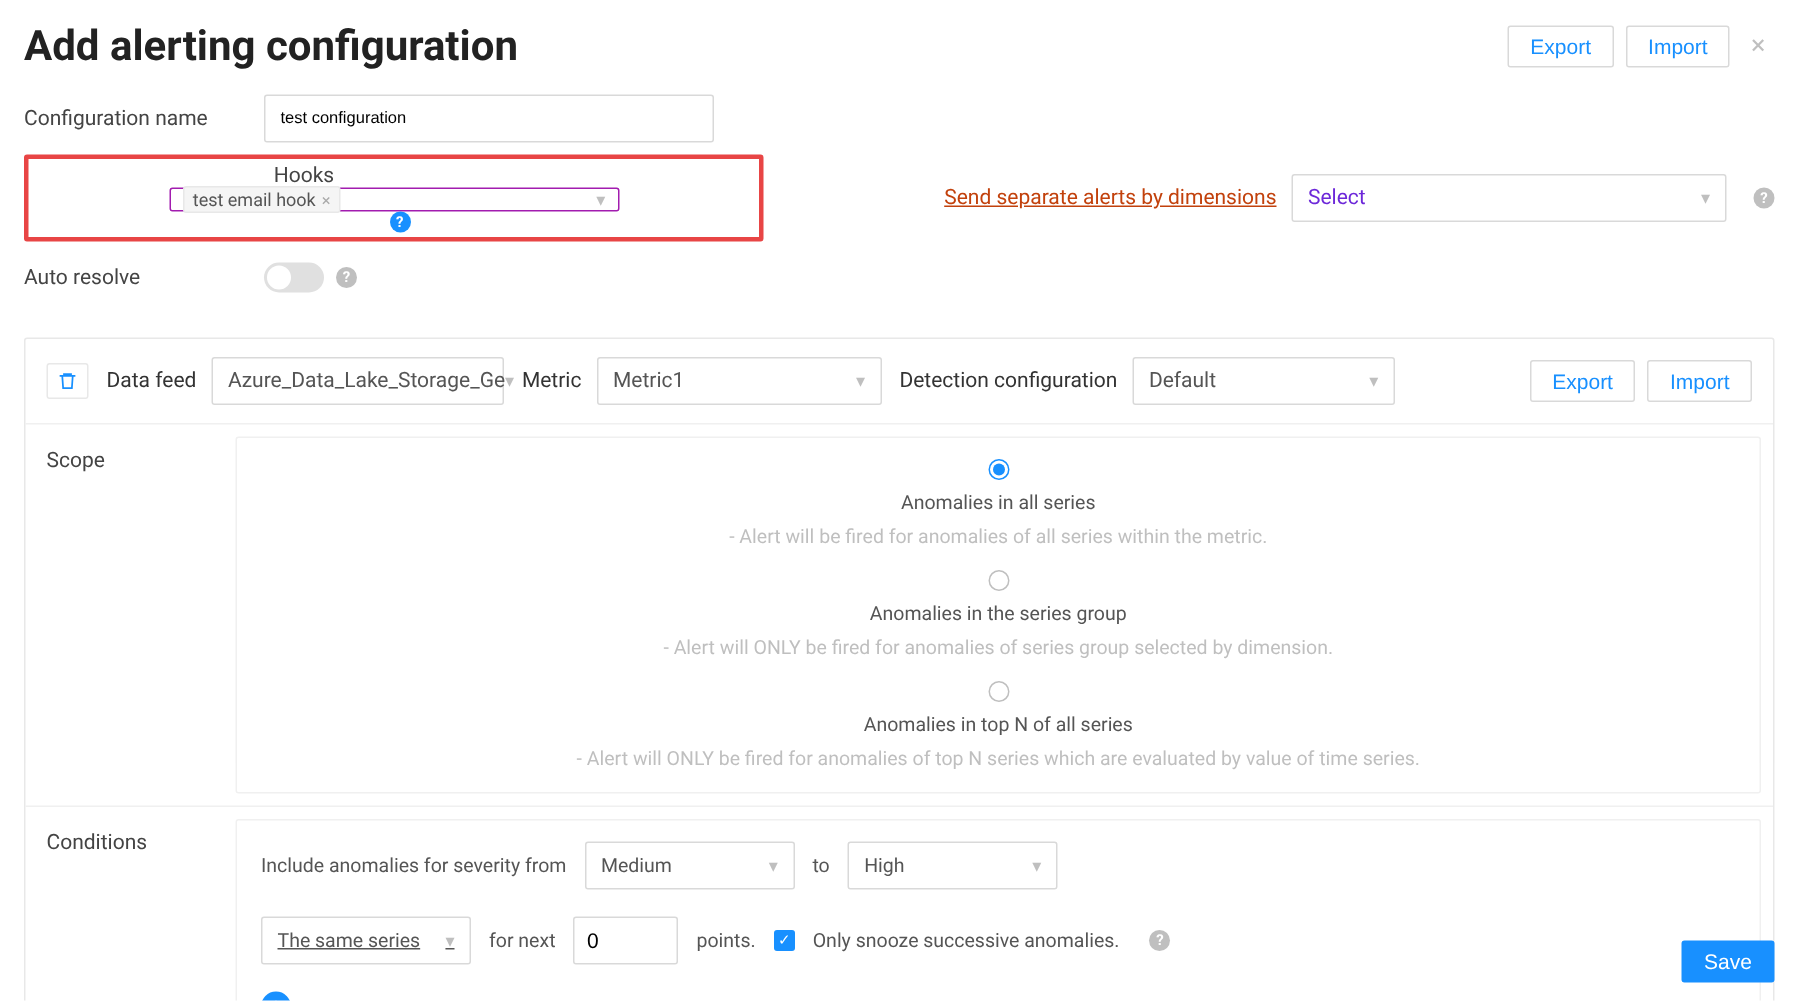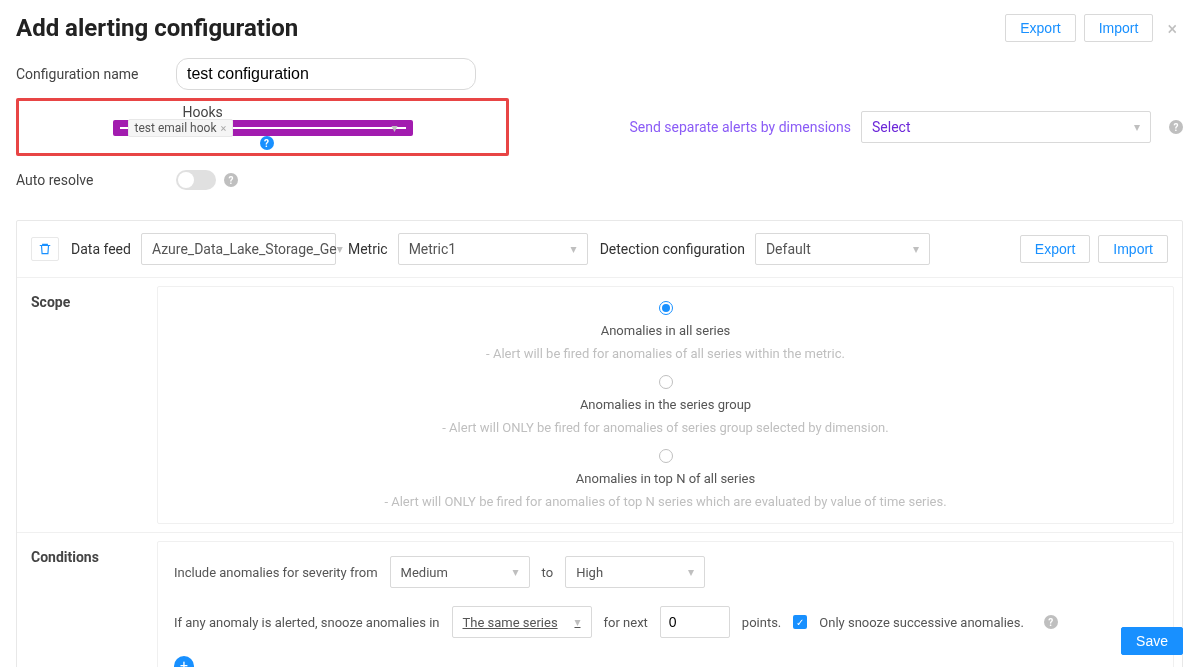--- a/index.html
+++ b/index.html
@@ -1,47 +1,47 @@
 <!DOCTYPE html>
 <html><head>
 <meta charset="utf-8">
 <style>
   * { box-sizing: border-box; margin: 0; padding: 0; }
   body { font-family: -apple-system, BlinkMacSystemFont, "Segoe UI", Roboto, "Helvetica Neue", Arial, sans-serif; background: #fff; color: #333; font-size: 14px; width: 1199px; height: 667px; overflow: hidden; position: relative; }
   .header-row { display: flex; justify-content: space-between; align-items: center; padding: 14px 16px 8px 16px; }
-  .title { font-size: 24px; font-weight: 700; color: #222; }
+  .title { font-size: 28px; font-weight: 700; color: #222; }
   .header-actions { display: flex; align-items: center; gap: 8px; }
   .btn { border: 1px solid #d9d9d9; background: #fff; color: #1890ff; padding: 5px 14px; border-radius: 2px; font-size: 14px; cursor: pointer; }
   .close-x { font-size: 18px; color: #bfbfbf; cursor: pointer; padding: 0 6px; }
   .form-rows { padding: 4px 16px 8px 16px; }
   .form-row { display: flex; align-items: center; min-height: 40px; margin-bottom: 4px; }
   .label { width: 160px; color: #444; }
-  .input-text { width: 300px; height: 32px; border: 1px solid #d9d9d9; border-radius: 12px; padding: 0 10px; font-size: 16px; }
+  .input-text { width: 300px; height: 32px; border: 1px solid #d9d9d9; border-radius: 2px; padding: 0 10px; font-size: 11px; }
   .hooks-highlight { border: 3px solid #e84545; padding: 3px; border-radius: 2px; display: flex; align-items: center; width: 493px; flex-direction: column; }
-  .multi-select { display: flex; align-items: center; border: 7px solid #a21caf; border-radius: 2px; height: 16px; width: 300px; padding: 0 8px; justify-content: space-between; cursor: pointer; }
+  .multi-select { display: flex; align-items: center; border: 1px solid #a21caf; border-radius: 2px; height: 16px; width: 300px; padding: 0 8px; justify-content: space-between; cursor: pointer; }
   .tag { background: #f5f5f5; border: 1px solid #e8e8e8; border-radius: 2px; padding: 1px 6px; font-size: 12px; color: #555; display: inline-flex; align-items: center; gap: 4px; }
   .tag-x { color: #aaa; cursor: pointer; font-size: 11px; }
   .chevron { color: #bfbfbf; font-size: 12px; }
   .help-circle { width: 14px; height: 14px; border-radius: 50%; display: inline-flex; align-items: center; justify-content: center; font-size: 10px; font-weight: bold; cursor: default; }
   .help-blue { background: #1890ff; color: #fff; margin-left: 8px; }
   .help-grey { background: #bfbfbf; color: #fff; margin-left: 8px; }
   .right-field { display: flex; align-items: center; gap: 10px; margin-left: auto; }
-  .right-field .label-inline { color: #8b5cf6; }
+  .right-field .label-inline { color: #c2410c; text-decoration: underline; }
   .select { display: flex; align-items: center; justify-content: space-between; border: 1px solid #d9d9d9; border-radius: 2px; height: 32px; padding: 0 10px; cursor: pointer; background: #fff; }
   .select-text { color: #555; }
   .placeholder { color: #6d28d9; }
   .toggle { width: 40px; height: 20px; background: #e0e0e0; border-radius: 10px; position: relative; cursor: pointer; }
   .toggle::after { content: ""; position: absolute; left: 2px; top: 2px; width: 16px; height: 16px; background: #fff; border-radius: 50%; }
   .card { margin: 8px 16px; border: 1px solid #e8e8e8; border-radius: 2px; }
   .card-header { display: flex; align-items: center; gap: 12px; padding: 12px 14px; border-bottom: 1px solid #f0f0f0; }
   .trash { color: #1890ff; cursor: pointer; border: 1px solid #e8e8e8; border-radius: 2px; padding: 4px 6px; display: inline-flex; }
   .header-labeled { display: flex; align-items: center; gap: 10px; }
   .section { display: flex; align-items: flex-start; border-bottom: 1px solid #f0f0f0; }
   .section:last-child { border-bottom: none; }
-  .section-label { width: 140px; padding: 16px 14px; color: #444; font-weight: bold; }
+  .section-label { width: 140px; padding: 16px 14px; color: #444; }
   .section-body { flex: 1; border: 1px solid #f0f0f0; margin: 8px 8px 8px 0; border-radius: 2px; padding: 14px 16px; }
   .radio-row { display: flex; align-items: center; gap: 8px; margin-bottom: 14px; font-size: 13px; color: #555; flex-direction: column; }
   .radio-row:last-child { margin-bottom: 0; }
   .radio { width: 14px; height: 14px; border-radius: 50%; border: 1px solid #bfbfbf; position: relative; cursor: pointer; }
   .radio.checked { border-color: #1890ff; }
   .radio.checked::after { content: ""; position: absolute; left: 2px; top: 2px; width: 8px; height: 8px; border-radius: 50%; background: #1890ff; }
   .radio-desc { color: #bfbfbf; font-size: 13px; }
   .cond-row { display: flex; align-items: center; gap: 12px; color: #555; font-size: 13px; margin-bottom: 18px; flex-wrap: wrap; }
   .input-num { width: 70px; height: 32px; border: 1px solid #d9d9d9; border-radius: 2px; padding: 0 8px; font-size: 14px; }
   .checkbox { width: 14px; height: 14px; border-radius: 2px; display: inline-flex; align-items: center; justify-content: center; cursor: pointer; }
@@ -164,21 +164,20 @@
           <span class="select-text">Medium</span>
           <span class="chevron">▾</span>
         </div>
         <span>to</span>
         <div class="select" style="width:140px;">
           <span class="select-text">High</span>
           <span class="chevron">▾</span>
         </div>
       </div>
       <div class="cond-row">
-        <span>If any anomaly is alerted, snooze anomalies in</span>
         <div class="select" style="width:140px;text-decoration:underline;">
           <span class="select-text">The same series</span>
           <span class="chevron">▾</span>
         </div>
         <span>for next</span>
         <input class="input-num" value="0" style="">
         <span>points.</span>
         <span class="checkbox checked">✓</span>
         <span>Only snooze successive anomalies.</span>
         <span class="help-circle help-grey">?</span>

